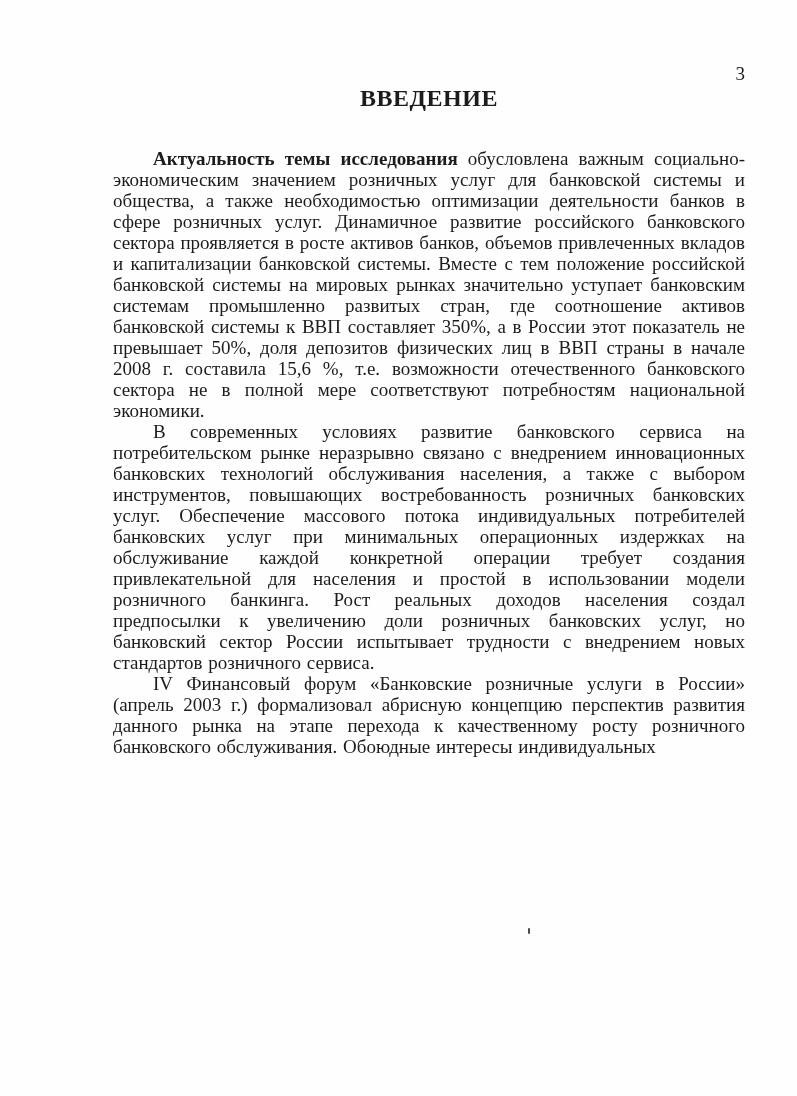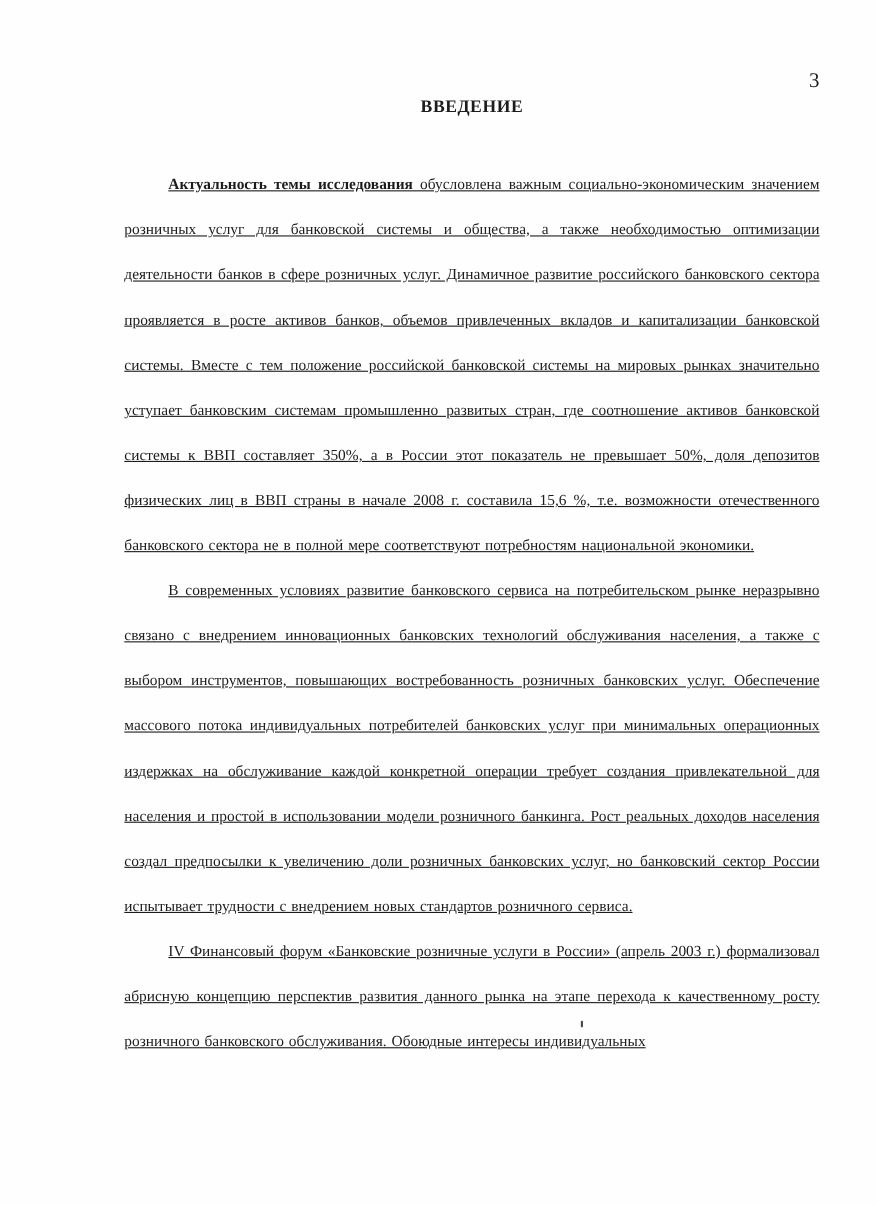--- a/index.html
+++ b/index.html
@@ -30,37 +30,36 @@
   }
 
   .content {
     position: absolute;
     top: 86px;
     left: 113px;
     width: 632px;
   }
 
   .heading {
-    font-size: 16px;
+    font-size: 24px;
     font-weight: bold;
     text-align: center;
     letter-spacing: 0.5px;
     line-height: 24px;
     margin-bottom: 38px;
     font-family: "Liberation Serif", "DejaVu Serif", serif;
   }
 
   .body-text p {
-    font-size: 14px;
-    line-height: 41px;
+    font-size: 19px;
+    line-height: 21px;
     text-align: justify;
     text-indent: 40px;
     margin: 0;
     word-spacing: 1px;
-    text-decoration: underline;
   }
 
   .body-text p b {
     font-weight: bold;
   }
 
   .scan-artifact {
     position: absolute;
     left: 528px;
     top: 928px;

